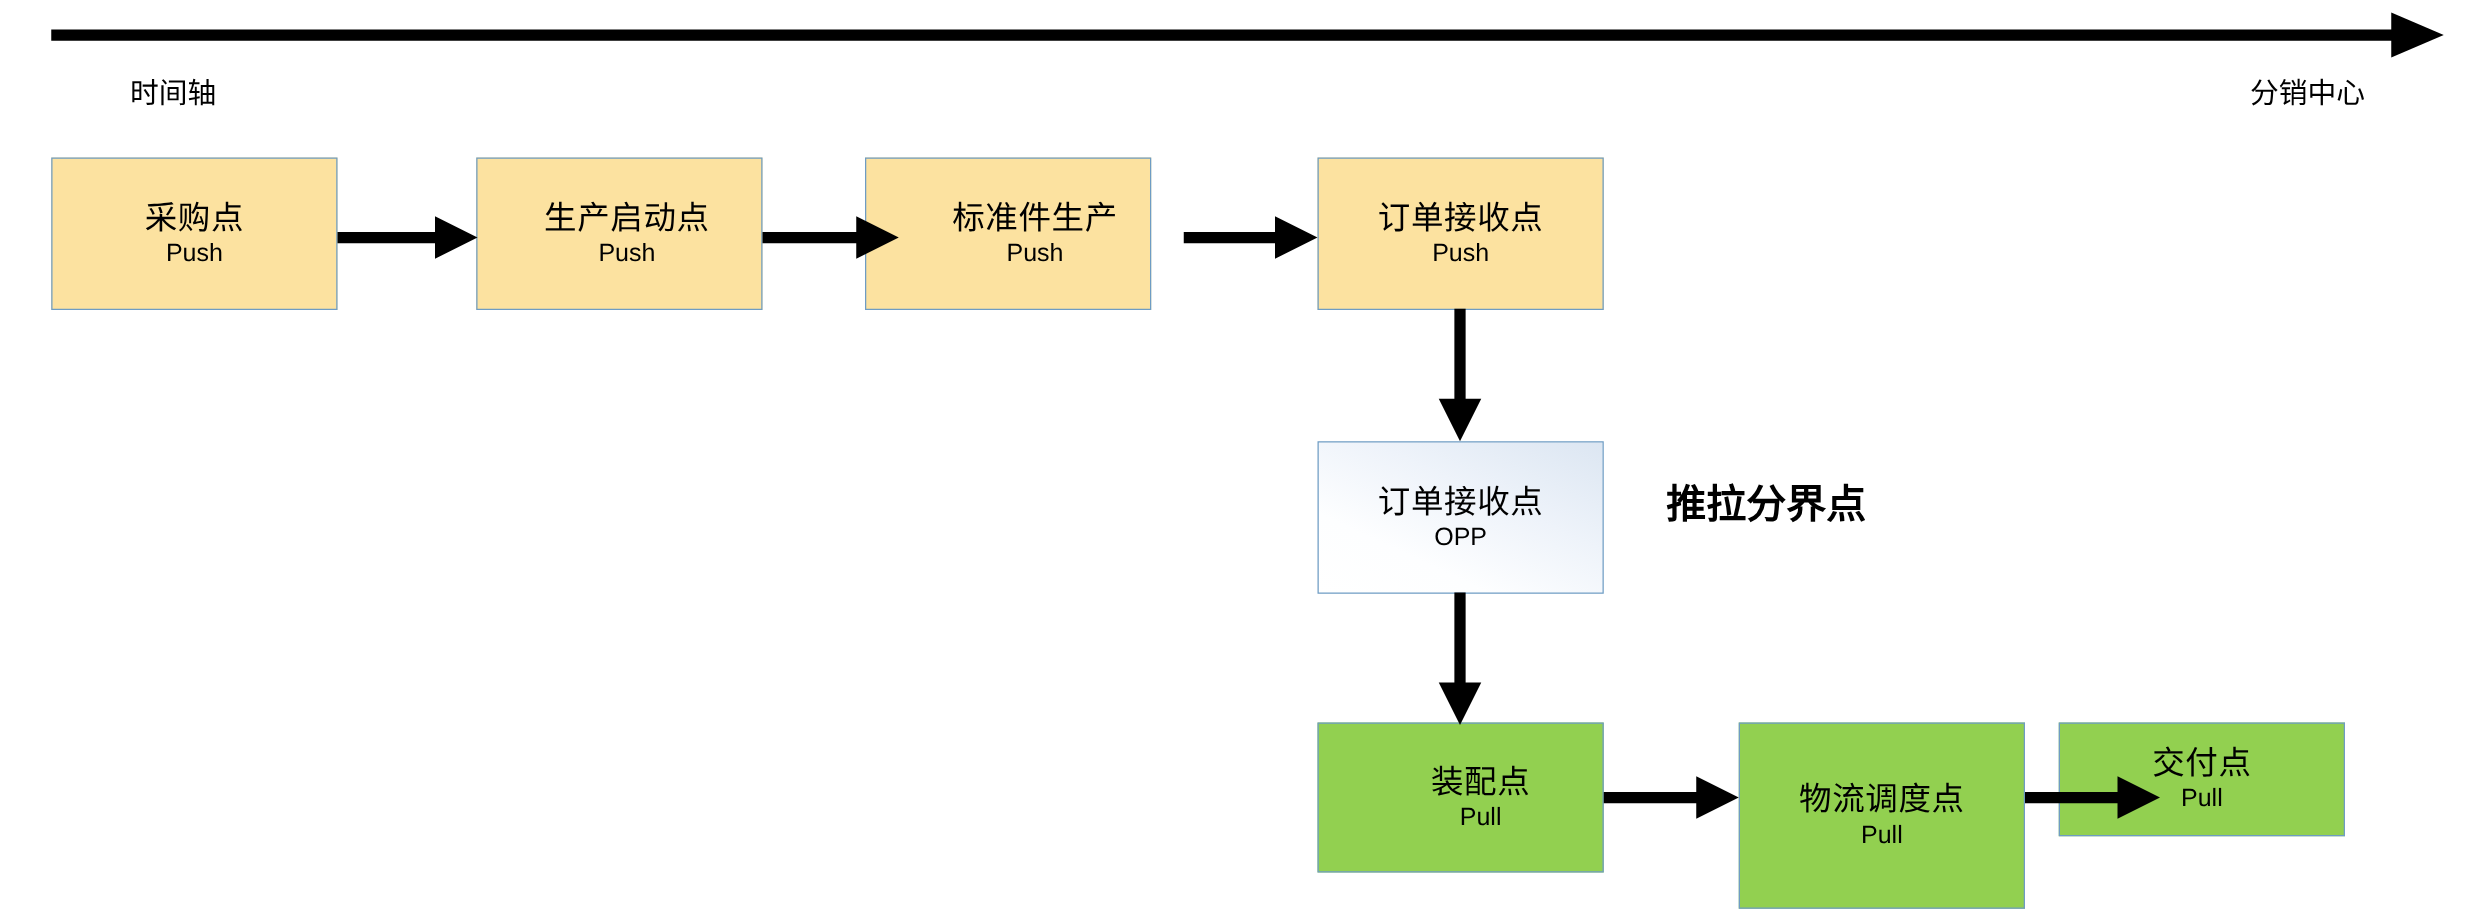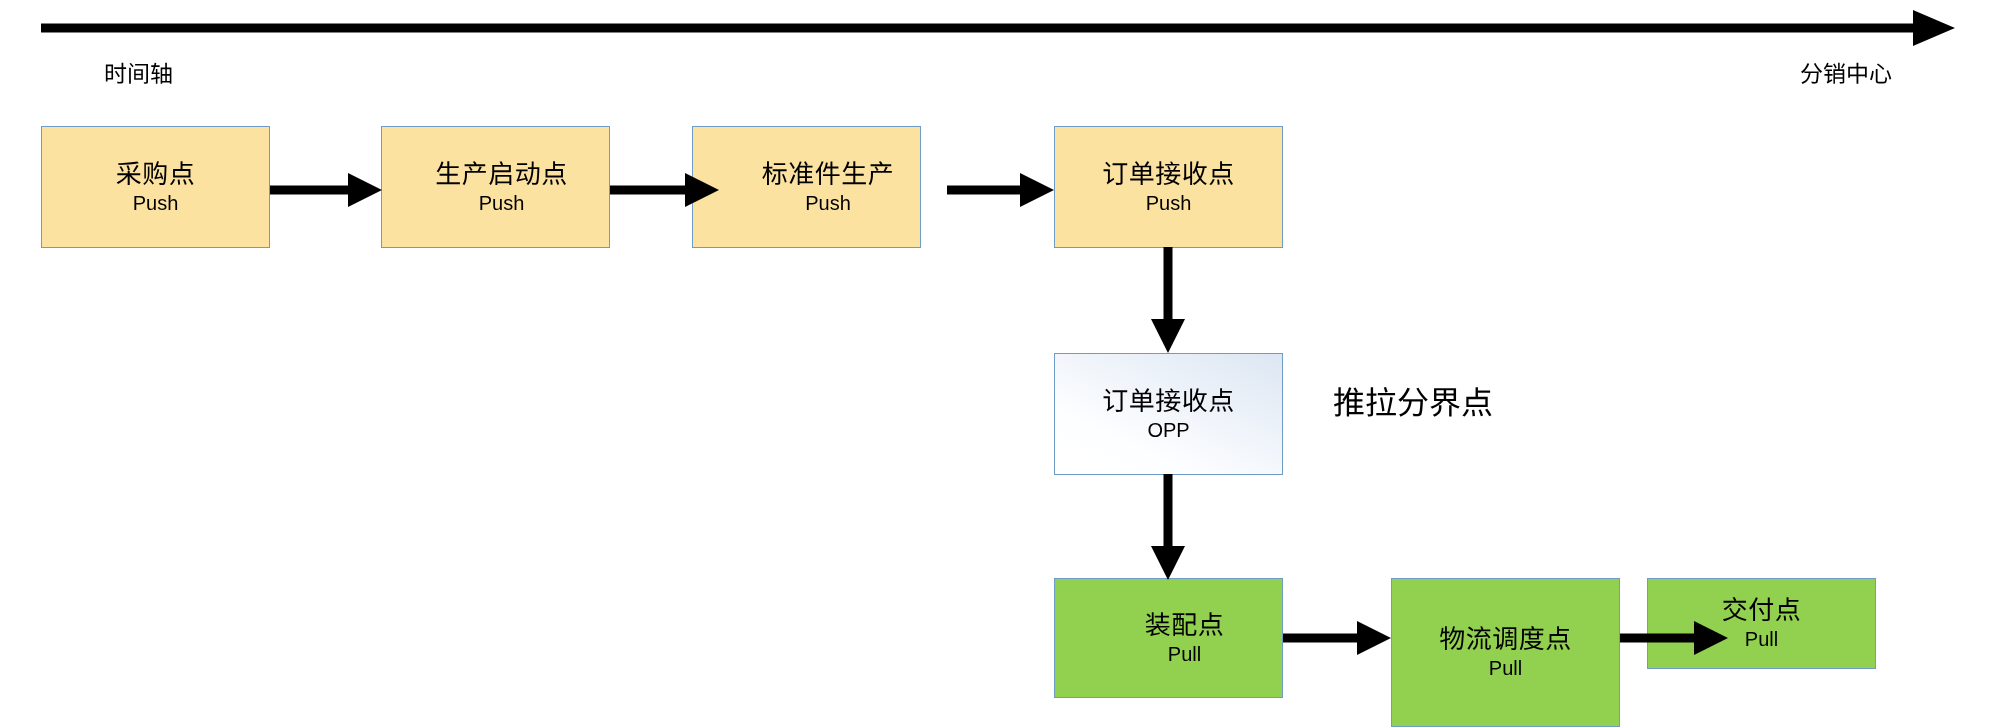--- a/index.html
+++ b/index.html
@@ -120,21 +120,21 @@
   <div class="node push" style="left:1054px; top:126px; width:229px; height:122px;">
     <span class="cn">订单接收点</span>
     <span class="en">Push</span>
   </div>
 
   <div class="node opp" style="left:1054px; top:353px; width:229px; height:122px;">
     <span class="cn">订单接收点</span>
     <span class="en">OPP</span>
   </div>
 
-  <span class="annotation" style="left:1333px; top:387px;">推拉分界点</span>
+  <span class="annotation" style="left:1333px; top:387px;font-weight:bold;">推拉分界点</span>
 
   <div class="node pull" style="left:1054px; top:578px; width:229px; height:120px;padding-left:32px;">
     <span class="cn">装配点</span>
     <span class="en">Pull</span>
   </div>
 
   <div class="node pull" style="left:1391px; top:578px; width:229px; height:149px;">
     <span class="cn">物流调度点</span>
     <span class="en">Pull</span>
   </div>

